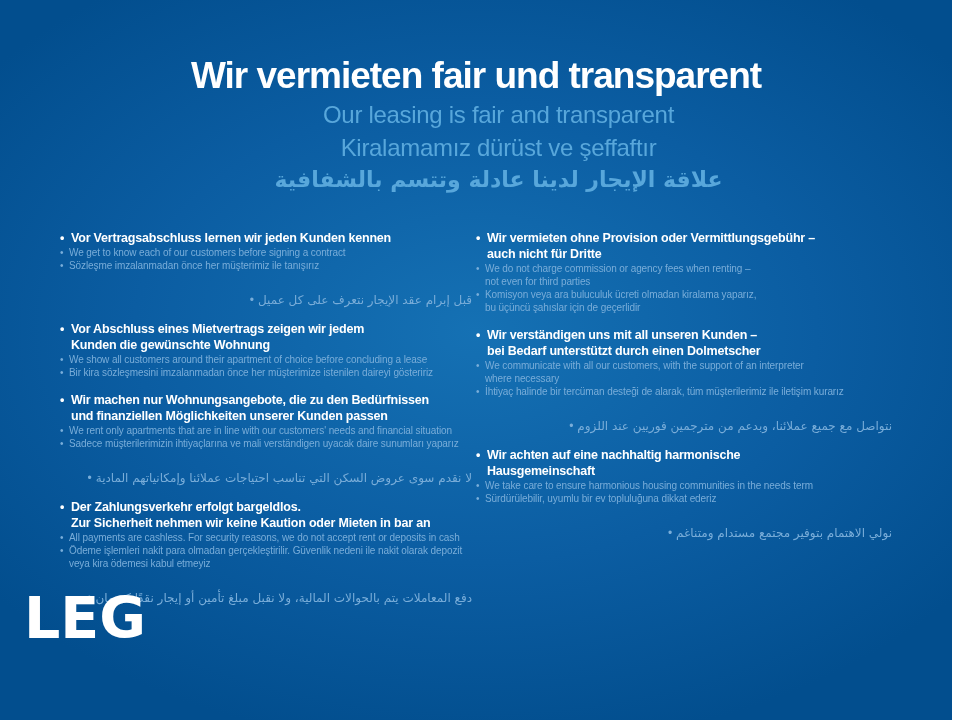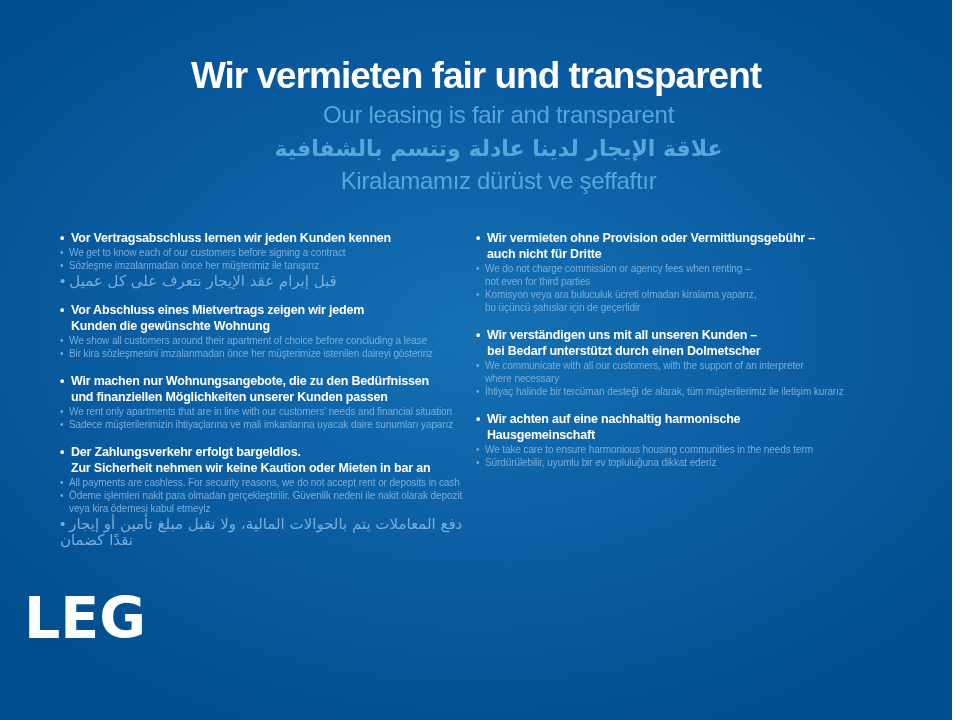--- a/index.html
+++ b/index.html
@@ -37,43 +37,43 @@
     letter-spacing:-0.2px; padding-left:11px;
   }
   .line.tl {
     color:#79add9; font-size:10px; line-height:13px;
     letter-spacing:-0.1px; padding-left:9px;
   }
   .blt { position:absolute; left:0; top:0; }
   .line.de .blt { font-size:12.5px; }
   .line.tl .blt { font-size:10px; }
   .line.ar {
-    color:#79add9; font-size:15px; line-height:15px;
-    direction:ltr; padding-top:1px;
+    color:#79add9; font-size:12px; line-height:15px;
+    text-align:right; direction:ltr; padding-top:1px;margin-top:20px;
   }
   .line.ar .txt-ar { font-family:"DejaVu Sans", sans-serif; direction:rtl; unicode-bidi:isolate; }
   .line.ar .blt-inline { margin-right:4px; }
   
   .footer { position:absolute; left:0; right:0; top:588px; text-align:left;margin-left:24px; }
   .logo {
     display:inline-block;
     color:#ffffff; font-weight:bold; font-size:57px; line-height:60px;
     font-family:"DejaVu Sans", sans-serif; letter-spacing:0px;
   }
 </style>
 </head>
 <body>
 
 <div class="poster">
 
   <div class="hdr">
     <div class="title-de">Wir vermieten fair und transparent</div>
     <div class="sub sub-en">Our leasing is fair and transparent</div>
+    <div class="sub sub-tr">Kiralamamız dürüst ve şeffaftır</div>
     <div class="sub sub-ar" dir="rtl">علاقة الإيجار لدينا عادلة وتتسم بالشفافية</div>
-    <div class="sub sub-tr">Kiralamamız dürüst ve şeffaftır</div>
   </div>
 
   <div class="cols">
 
     <div class="col-left">
 
       <div class="item">
         <div class="line de">
             <span class="blt">•</span>
             <span class="txt">Vor Vertragsabschluss lernen wir jeden Kunden kennen</span>
@@ -110,22 +110,23 @@
             <span class="blt">•</span>
             <span class="txt">Wir machen nur Wohnungsangebote, die zu den Bedürfnissen
 und finanziellen Möglichkeiten unserer Kunden passen</span>
           </div>
         <div class="line tl">
             <span class="blt">•</span>
             <span class="txt">We rent only apartments that are in line with our customers' needs and financial situation</span>
           </div>
         <div class="line tl">
             <span class="blt">•</span>
-            <span class="txt">Sadece müşterilerimizin ihtiyaçlarına ve mali imkanlarına uyacak daire sunumları yaparız</span>
-          </div>
+            <span class="txt">Sadece müşterilerimizin ihtiyaçlarına ve mali verständigen uyacak daire sunumları yaparız</span>
+          </div>
+        <div class="line ar"><span class="blt-inline">•</span><span class="txt-ar" dir="rtl">لا نقدم سوى عروض السكن التي تناسب احتياجات عملائنا وإمكانياتهم المادية</span></div>
       </div>
 
       <div class="item">
         <div class="line de">
             <span class="blt">•</span>
             <span class="txt">Der Zahlungsverkehr erfolgt bargeldlos.
 Zur Sicherheit nehmen wir keine Kaution oder Mieten in bar an</span>
           </div>
         <div class="line tl">
             <span class="blt">•</span>
@@ -169,36 +170,38 @@
           </div>
         <div class="line tl">
             <span class="blt">•</span>
             <span class="txt">We communicate with all our customers, with the support of an interpreter
 where necessary</span>
           </div>
         <div class="line tl">
             <span class="blt">•</span>
             <span class="txt">İhtiyaç halinde bir tercüman desteği de alarak, tüm müşterilerimiz ile iletişim kurarız</span>
           </div>
+        <div class="line ar"><span class="blt-inline">•</span><span class="txt-ar" dir="rtl">نتواصل مع جميع عملائنا، وبدعم من مترجمين فوريين عند اللزوم</span></div>
       </div>
 
       <div class="item">
         <div class="line de">
             <span class="blt">•</span>
             <span class="txt">Wir achten auf eine nachhaltig harmonische
 Hausgemeinschaft</span>
           </div>
         <div class="line tl">
             <span class="blt">•</span>
             <span class="txt">We take care to ensure harmonious housing communities in the needs term</span>
           </div>
         <div class="line tl">
             <span class="blt">•</span>
             <span class="txt">Sürdürülebilir, uyumlu bir ev topluluğuna dikkat ederiz</span>
           </div>
+        <div class="line ar"><span class="blt-inline">•</span><span class="txt-ar" dir="rtl">نولي الاهتمام بتوفير مجتمع مستدام ومتناغم</span></div>
       </div>
 
     </div>
 
   </div>
 
   <div class="footer">
     <span class="logo">LEG</span>
   </div>
 

